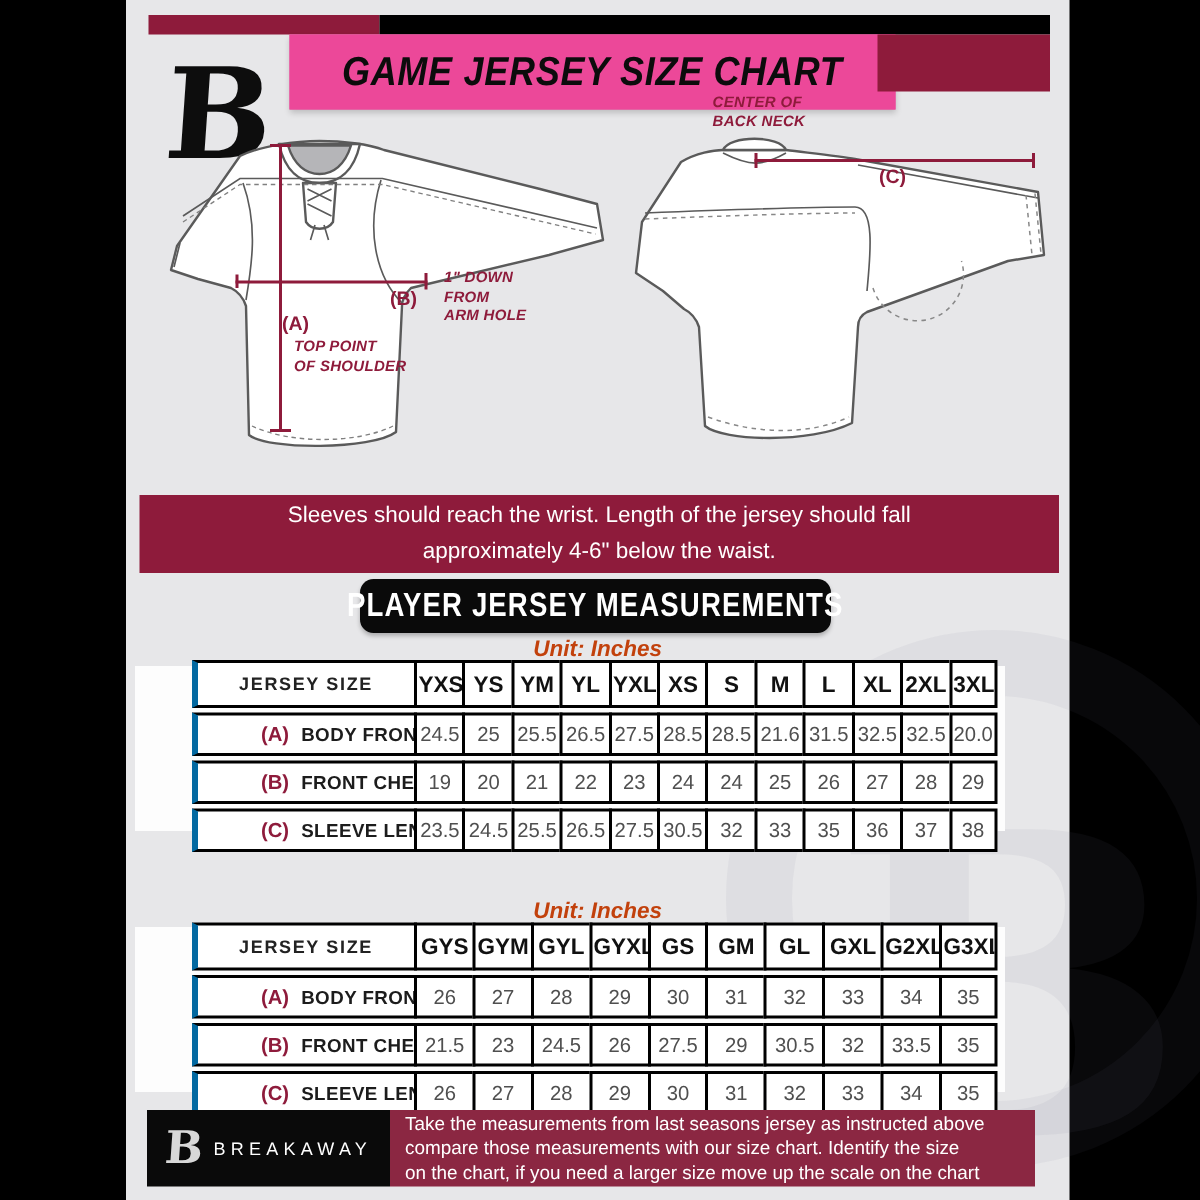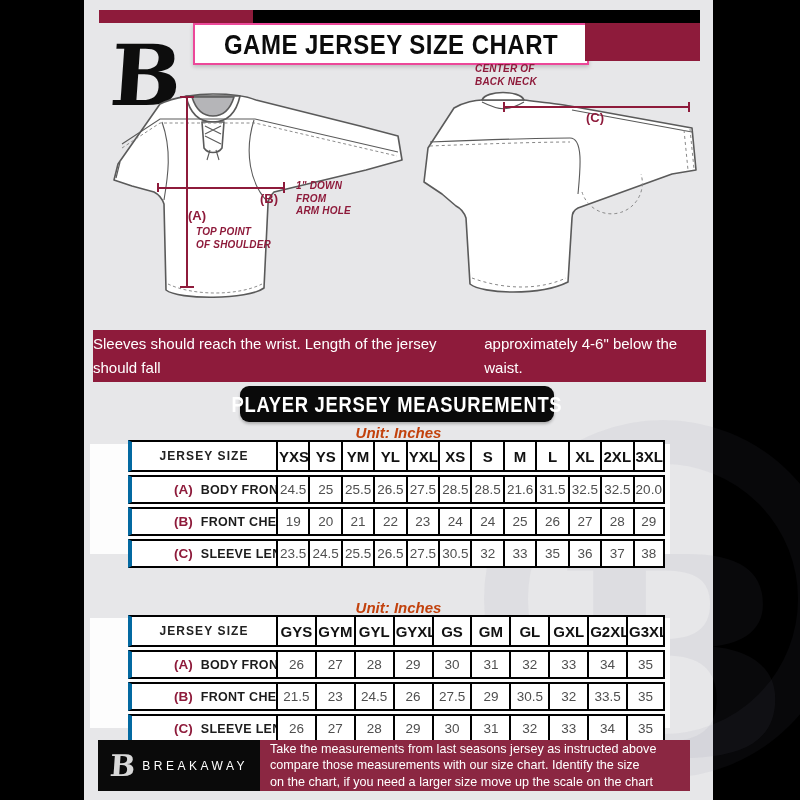--- a/index.html
+++ b/index.html
@@ -13,36 +13,36 @@
            border:44px solid rgba(120,120,135,0.07);}
   .wm-b{position:absolute;left:470px;top:520px;font-family:"DejaVu Serif",serif;font-weight:bold;
         font-size:280px;color:rgba(120,120,135,0.08);line-height:1;}
 
   
   .bar-maroon{left:15px;top:10px;width:154px;height:13px;background:#8E1B3B;}
   .bar-black{left:169px;top:10px;width:447px;height:13px;background:#000;}
   .logo-mark{left:22px;top:26px;width:80px;height:100px;font-family:"DejaVu Serif",serif;
              font-weight:bold;font-size:84px;line-height:100px;color:#0d0d0d;text-align:center;
              transform:skewX(-4deg);}
-  .title-box{left:109px;top:23px;width:392px;height:38px;background:#ffffff;border:2px solid #ec4899;
-             box-shadow:0 2px 4px rgba(0,0,0,0.18);display:flex;align-items:center;justify-content:center;}
+  .title-box{left:109px;top:23px;width:392px;height:38px;background:#ec4899;border:6px solid #ec4899;
+             box-shadow:0 2px 4px rgba(0,0,0,0.18);display:flex;align-items:center;justify-content:center;font-style:italic;}
   .title-box h1{margin:0;font-size:25px;font-weight:bold;letter-spacing:0.5px;color:#0c0c0c;
                 transform:scale(0.96,1.08);white-space:nowrap;}
   .title-maroon{left:501px;top:23px;width:115px;height:38px;background:#8E1B3B;}
 
   
   .jersey-svg{position:absolute;}
   .mline{position:absolute;background:#8E1B3B;}
   .mlabel{position:absolute;color:#8E1B3B;font-weight:bold;font-size:13px;}
   .mnote{position:absolute;color:#8E1B3B;font-weight:bold;font-style:italic;font-size:10px;
          line-height:12.5px;white-space:pre-line;letter-spacing:0.2px;}
 
   
   .banner{left:9px;top:330px;width:613px;height:52px;background:#8E1B3B;color:#fff;
-          display:flex;flex-direction:row;align-items:center;justify-content:center;}
+          display:flex;flex-direction:column;align-items:center;justify-content:center;}
   .banner div{font-size:15px;line-height:24px;}
 
   
   .pill{width:314px;height:36px;background:#0a0a0a;border-radius:9px;color:#fff;
         display:flex;align-items:center;justify-content:center;box-shadow:0 2px 3px rgba(0,0,0,0.25);}
   .pill span{font-size:20px;font-weight:bold;letter-spacing:0.8px;white-space:nowrap;
              transform:scale(0.92,1.12);}
   .unit{width:629px;text-align:center;font-size:15px;font-weight:bold;font-style:italic;color:#c2410c;}
 
   

